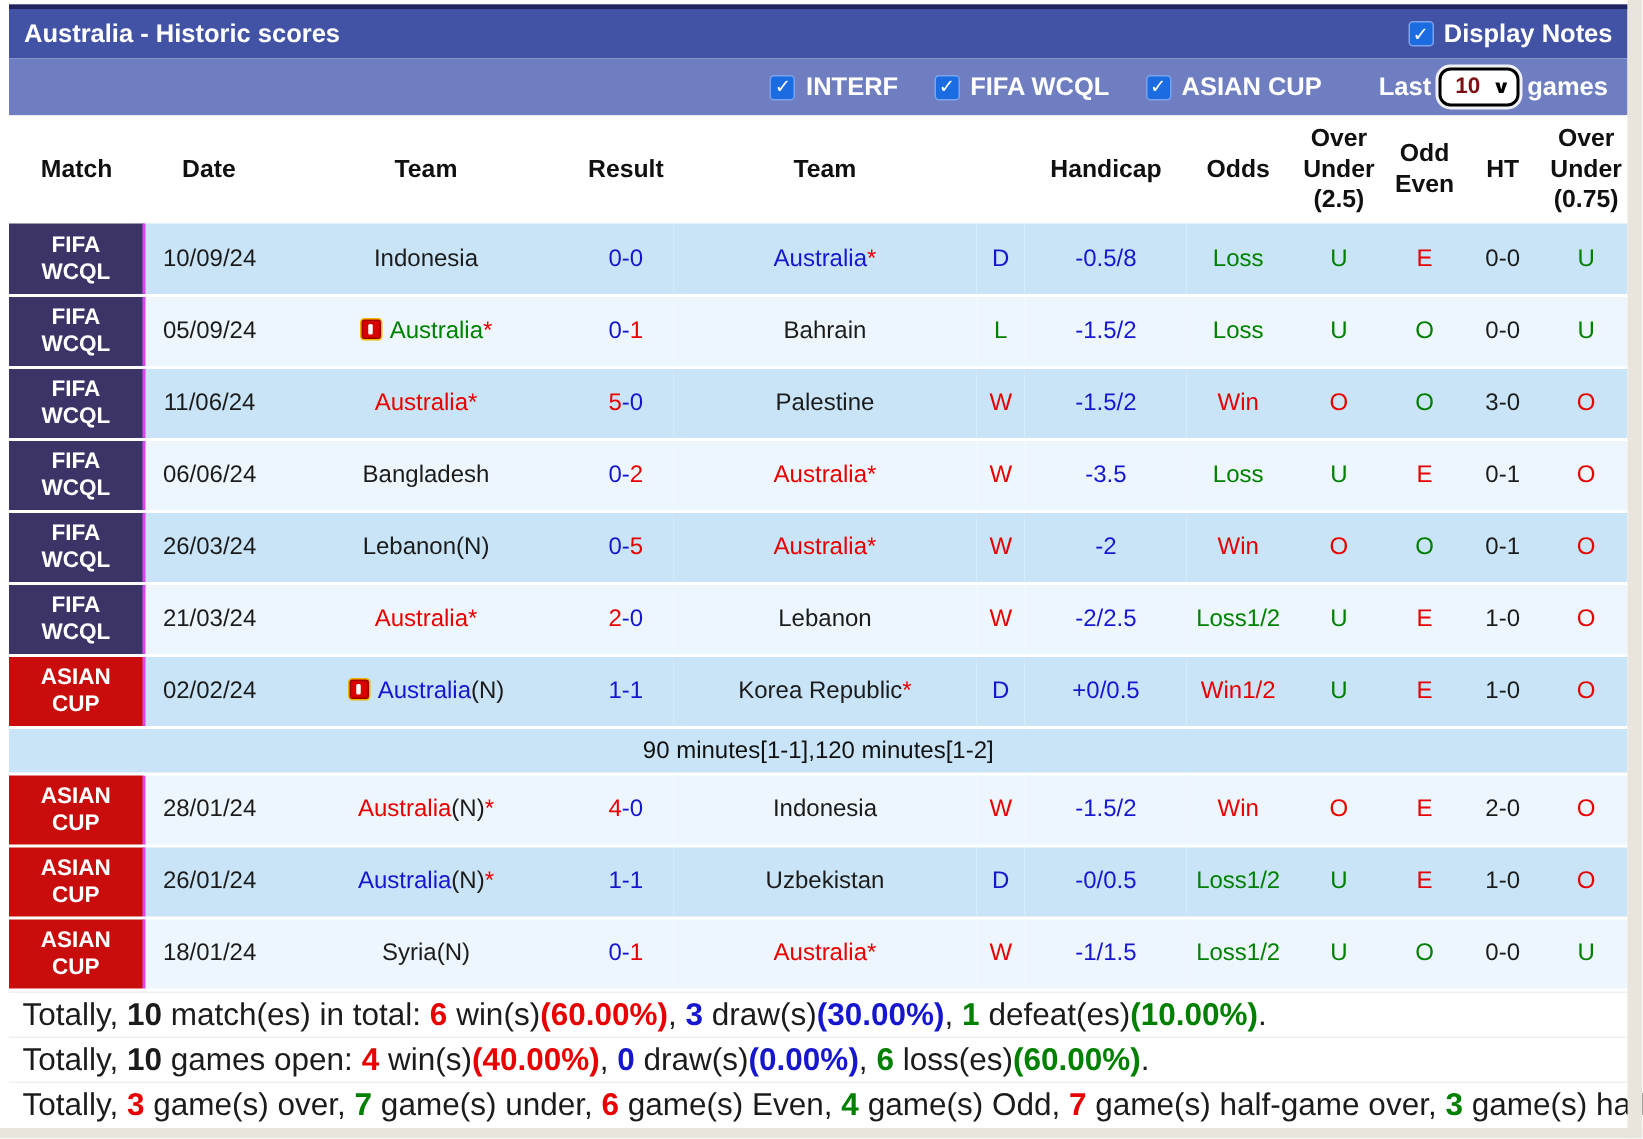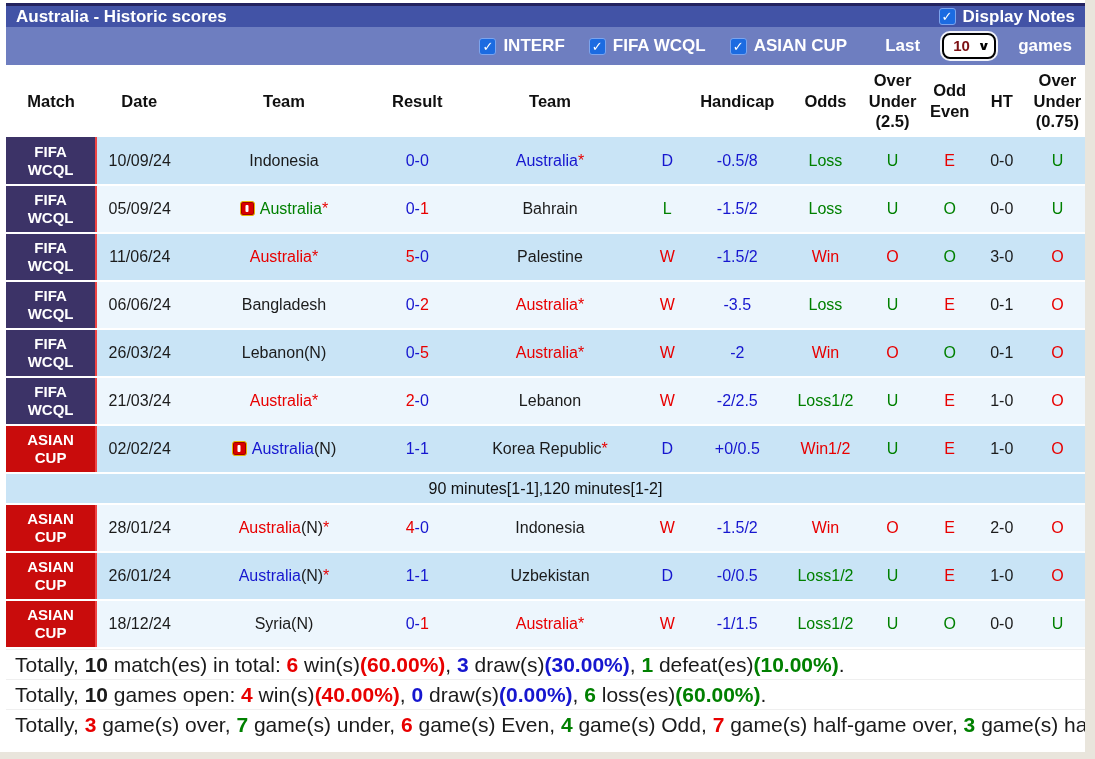--- a/index.html
+++ b/index.html
@@ -8,21 +8,21 @@
     background:#ffffff;
     font-family:"Liberation Sans","DejaVu Sans",sans-serif;
     position:relative;
   }
   .container { position:absolute; left:6px; top:3px; width:1079px; background:#fff; }
 
   
   .title-bar {
     background:var(--titlebar);
     border-top:3px solid #23235f;
-    height:24px;
+    height:36px;
     display:flex; align-items:center; justify-content:space-between;
     padding:0 10px;
   }
   .title { color:#fff; font-weight:bold; font-size:17px; }
 
   
   .cb { display:inline-flex; align-items:center; gap:7px; cursor:pointer; }
   .box {
     width:17px; height:17px; background:var(--checkbox); border-radius:3px;
     color:#fff; font-size:13px; font-weight:bold;
@@ -32,21 +32,21 @@
   .cb-label { color:#fff; font-weight:bold; font-size:17px;text-align:right; }
 
   
   .filter-bar {
     background:var(--filterbar);
     height:38px;
     display:flex; align-items:center; justify-content:flex-end;
     gap:24px; padding:0 13px;
   }
   .checkbox-group { display:flex; align-items:center; gap:24px; }
-  .last-group { display:flex; align-items:center; gap:22px; margin-left:14px; color:#fff; font-weight:bold; font-size:17px; }
+  .last-group { display:flex; align-items:center; gap:5px; margin-left:14px; color:#fff; font-weight:bold; font-size:17px; }
   .select-wrap { position:relative; display:inline-block; }
   select {
     appearance:none; -webkit-appearance:none;
     border:2.5px solid #000; border-radius:8px; background:#fff;
     font-family:"Liberation Sans","DejaVu Sans",sans-serif;
     font-weight:bold; color:var(--selecttext); font-size:15px;
     padding:2px 24px 3px 9px;
     box-shadow:0 0 0 2px rgba(255,255,255,0.9);
   }
   .chev { position:absolute; right:7px; top:50%; transform:translateY(-52%) scaleX(1.3); font-weight:bold; color:#000; font-size:12px; pointer-events:none; }
@@ -55,21 +55,21 @@
   table { width:100%; border-collapse:collapse; table-layout:fixed; background:#fff; }
   th {
     height:72px; font-size:16.5px; font-weight:bold; color:#101010;
     text-align:center; vertical-align:middle; background:#fff; line-height:1.25;
   }
   td { height:48px; text-align:center; vertical-align:middle; font-size:16px; border-bottom:2px solid #fff; }
   tr.row-blue  td { background:var(--rowblue); }
   tr.row-white td { background:var(--rowwhite); }
   td.match-cell {
     font-weight:bold; color:#fff; font-size:15px; line-height:18px;
-    border-right:2px solid #ef4444;
+    border-right:2px solid #d946ef;
   }
   td.match-cell.fifa  { background:var(--fifabg) !important; }
   td.match-cell.asian { background:var(--asianbg) !important; }
   td.note-cell { height:31px; font-size:16px; color:#111; }
   .team-cell { white-space:nowrap; }
 
   .team-icon {
     display:inline-block; width:15px; height:15px;
     background:#d90000; border:1px solid #eab600; border-radius:3px;
     margin-right:5px; vertical-align:-2px; position:relative;
@@ -290,21 +290,21 @@
           <td class="letter-cell"><span class="c-blue">D</span></td>
           <td class="handicap-cell"><span class="c-blue">-0/0.5</span></td>
           <td class="odds-cell"><span class="c-green">Loss1/2</span></td>
           <td class="ou-cell"><span class="c-green">U</span></td>
           <td class="oe-cell"><span class="c-red">E</span></td>
           <td class="ht-cell"><span class="c-dark">1-0</span></td>
           <td class="ou-cell"><span class="c-red">O</span></td>
         </tr>
         <tr class="row-white">
           <td class="match-cell asian">ASIAN<br>CUP</td>
-          <td class="date-cell"><span class="c-dark">18/12/24</span></td>
+          <td class="date-cell"><span class="c-dark">18/01/24</span></td>
           <td class="team-cell"><span class="c-dark">Syria(N)</span></td>
           <td class="result-cell"><span class="c-blue">0-</span><span class="c-red">1</span></td>
           <td class="team-cell"><span class="c-red">Australia</span><span class="c-red">*</span></td>
           <td class="letter-cell"><span class="c-red">W</span></td>
           <td class="handicap-cell"><span class="c-blue">-1/1.5</span></td>
           <td class="odds-cell"><span class="c-green">Loss1/2</span></td>
           <td class="ou-cell"><span class="c-green">U</span></td>
           <td class="oe-cell"><span class="c-green">O</span></td>
           <td class="ht-cell"><span class="c-dark">0-0</span></td>
           <td class="ou-cell"><span class="c-green">U</span></td>

